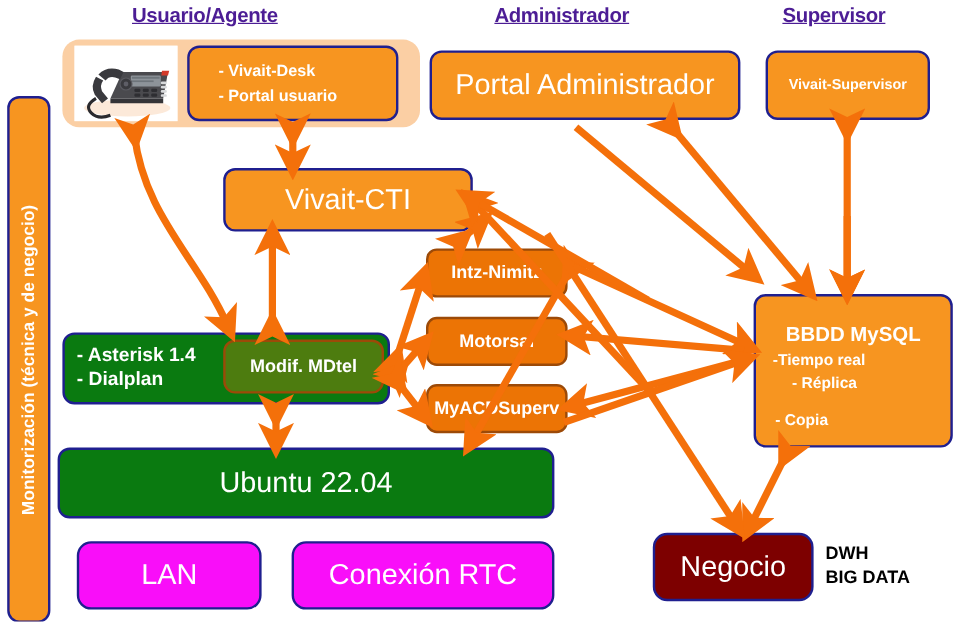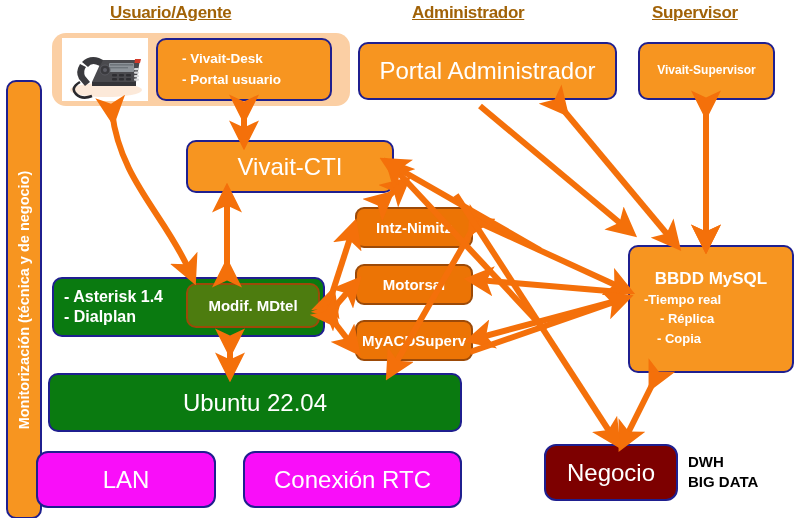--- a/index.html
+++ b/index.html
@@ -1,20 +1,20 @@
 <!DOCTYPE html>
 <html><head>
 <meta charset="utf-8">
 <style>
   html,body{margin:0;padding:0;background:#ffffff;}
   body{width:800px;height:518px;position:relative;overflow:hidden;
        font-family:"Liberation Sans","DejaVu Sans",sans-serif;}
   #canvas{position:absolute;left:0;top:0;width:800px;height:518px;}
 
-  .hdr{position:absolute;color:#a16207;font-weight:bold;font-size:17px;
+  .hdr{position:absolute;color:#4c1d95;font-weight:bold;font-size:17px;
        text-decoration:underline;letter-spacing:-0.3px;white-space:nowrap;}
 
   .box{position:absolute;box-sizing:border-box;display:flex;
        align-items:center;justify-content:center;
        color:#ffffff;text-align:center;line-height:1.15;}
 
   .bx-orange{background:#F79520;border:2.5px solid #1F1F8F;border-radius:10px;}
   .bx-dorange{background:#EC7405;border:2.5px solid #9C4A08;border-radius:9px;}
   .bx-green{background:#0A7A10;border:2.5px solid #1F1F8F;border-radius:10px;}
   .bx-dgreen{background:#4d7c0f;border:2.5px solid #9C4A08;border-radius:10px;}
@@ -114,29 +114,29 @@
 
   <div class="box bx-green" style="left:52px;top:277px;width:273px;height:60px;
        flex-direction:column;align-items:flex-start;justify-content:center;padding-left:10px;">
     <div style="font-size:16px;font-weight:bold;">- Asterisk 1.4</div>
     <div style="font-size:16px;font-weight:bold;margin-top:2px;">- Dialplan</div>
   </div>
   <div class="box bx-dgreen medtxt" style="left:186px;top:283px;width:134px;height:45px;">Modif. MDtel</div>
 
   <div class="box bx-green bigtxt" style="left:48px;top:373px;width:414px;height:59px;">Ubuntu 22.04</div>
 
-  <div class="box bx-magenta bigtxt" style="left:36px;top:451px;width:180px;height:57px;">LAN</div>
+  <div class="box bx-magenta bigtxt" style="left:64px;top:451px;width:154px;height:57px;">LAN</div>
   <div class="box bx-magenta bigtxt" style="left:243px;top:451px;width:219px;height:57px;">Conexión RTC</div>
 
   <div class="box bx-orange" style="left:628px;top:245px;width:166px;height:128px;
        flex-direction:column;align-items:center;justify-content:flex-start;padding-top:22px;">
     <div style="font-size:17px;font-weight:bold;">BBDD MySQL</div>
     <div style="align-self:flex-start;padding-left:14px;margin-top:4px;font-size:13px;font-weight:bold;">-Tiempo real</div>
     <div style="align-self:flex-start;padding-left:30px;margin-top:5px;font-size:13px;font-weight:bold;">- Réplica</div>
-    <div style="align-self:flex-start;padding-left:27px;margin-top:5px;font-size:13px;font-weight:bold;">- Copia</div>
+    <div style="align-self:flex-start;padding-left:16px;margin-top:16px;font-size:13px;font-weight:bold;">- Copia</div>
   </div>
 
   <div class="box bx-maroon bigtxt" style="left:544px;top:444px;width:134px;height:57px;">Negocio</div>
 
   <div class="note" style="left:688px;top:453px;">DWH</div>
   <div class="note" style="left:688px;top:473px;">BIG DATA</div>
 
   <svg class="arrows" viewBox="0 0 800 518">
     <defs>
       <marker id="ah" markerWidth="5" markerHeight="5" refX="2.6" refY="2.5" orient="auto" markerUnits="strokeWidth">

